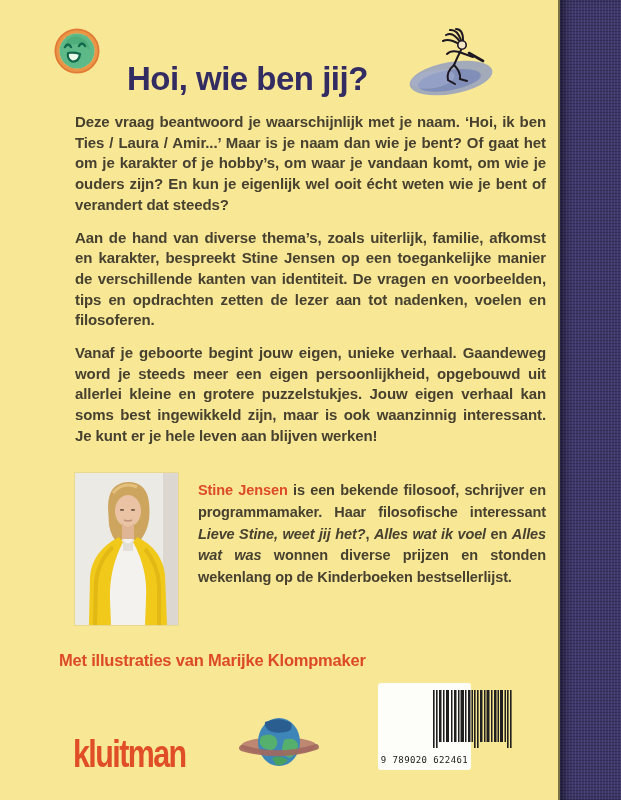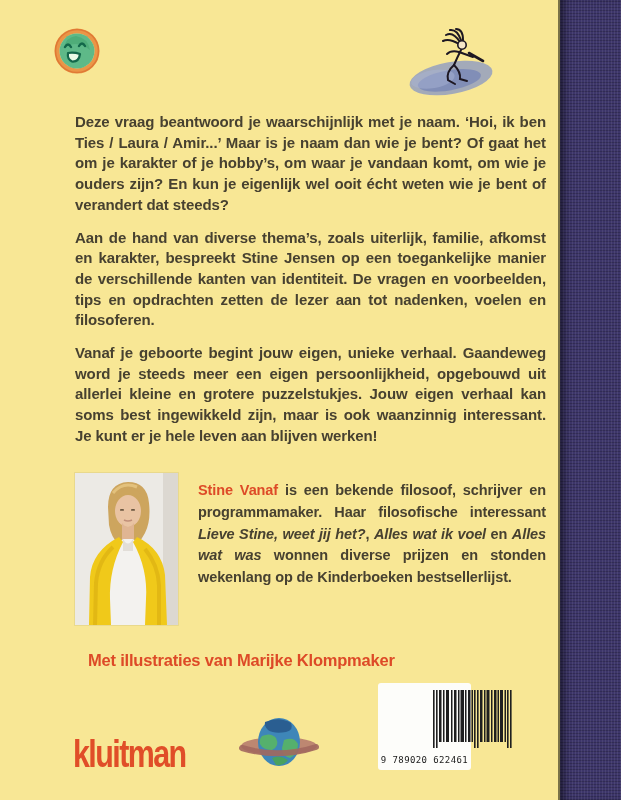--- a/index.html
+++ b/index.html
@@ -38,21 +38,21 @@
   .author-photo { width:103px; height:152px; flex:none; box-shadow:0 0 0 1px rgba(0,0,0,.06); }
   .bio {
     flex:1; padding-top:7px;
     color:#474130; font-size:14.5px; font-weight:600;
     line-height:21.8px; letter-spacing:-0.1px; text-align:justify;
   }
   .bio em { font-style:italic;margin-top:15px; }
   .accent { color:#dd4a27; font-weight:700; }
   
   .credit {
-    position:absolute; left:88px; top:651px;
+    position:absolute; left:59px; top:651px;
     color:#dd4a27; font-size:16.5px; font-weight:700; letter-spacing:-0.2px;
   }
   .publisher-logo {
     position:absolute; left:73px; top:732px;
     color:#e04e28; font-size:39px; font-weight:800; letter-spacing:-2px;
     transform:scaleX(0.78); transform-origin:left center;
   }
   .planet { position:absolute; left:238px; top:706px; width:82px; height:72px; }
   .barcode {
     position:absolute; left:378px; top:683px; width:93px; height:87px;
@@ -75,20 +75,21 @@
       <circle cx="25" cy="25" r="20" fill="none" stroke="#e8873a" stroke-width="5" opacity="0.85"></circle>
       <circle cx="25" cy="25" r="21.5" fill="none" stroke="#d4571f" stroke-width="1.6" opacity="0.45"></circle>
       <circle cx="25" cy="25" r="17.5" fill="#5eb988"></circle>
       <path d="M12,22 Q25,13 38,24 Q36,12 24,10 Q14,11 12,22 Z" fill="#49a874" opacity="0.7"></path>
       <path d="M13,21 Q16,16 19,21" stroke="#13674a" stroke-width="2.4" fill="none" stroke-linecap="round"></path>
       <path d="M27,20 Q30,15 33,20" stroke="#13674a" stroke-width="2.4" fill="none" stroke-linecap="round"></path>
       <path d="M16,27 Q22,26 28,28 Q27,36 20,35.5 Q15,33 16,27 Z" fill="#eafbe7" stroke="#13674a" stroke-width="2.2" stroke-linejoin="round"></path>
     </svg>
   </div>
 
+  <h1 class="title">Hoi, wie ben jij?</h1>
 
   <div class="skater">
     <svg viewBox="0 0 105 78" width="105" height="78">
       <g transform="rotate(-10 48 50)">
         <ellipse cx="48" cy="50" rx="42" ry="16" fill="#8795c5" opacity="0.75"></ellipse>
         <ellipse cx="46" cy="52" rx="32" ry="10" fill="#6a7cb5" opacity="0.6"></ellipse>
         <ellipse cx="30" cy="48" rx="22" ry="9" fill="#a8b2d4" opacity="0.5"></ellipse>
       </g>
       <g stroke="#1d1722" stroke-width="2" fill="none" stroke-linecap="round">
         <path d="M57,14 Q50,3 43,7"></path>
@@ -126,21 +127,21 @@
         <path d="M49,47 Q53,49 57,47" stroke="#c08f79" stroke-width="1.6" fill="none"></path>
         <path d="M47,50 L47,66 L59,66 L59,50 Q53,58 47,50 Z" fill="#e0b593"></path>
         <path d="M28,152 L28,100 Q32,76 48,66 L58,66 Q74,76 78,100 L78,152 Z" fill="#f3f2ef"></path>
         <path d="M48,66 Q53,75 58,66 L58,78 L48,78 Z" fill="#e2ded8"></path>
         <path d="M14,152 L15,104 Q17,78 44,64 L48,69 Q34,96 35,126 L36,152 Z" fill="#f0c91a"></path>
         <path d="M92,152 L90,102 Q87,76 62,64 L58,69 Q73,96 71,126 L70,152 Z" fill="#f0c91a"></path>
         <path d="M20,152 L21,110 Q23,88 38,74" stroke="#d9ae10" stroke-width="4" fill="none" opacity="0.6"></path>
         <path d="M84,152 L84,112 Q83,92 70,76" stroke="#d9ae10" stroke-width="4" fill="none" opacity="0.6"></path>
       </svg>
     </div>
-    <p class="bio"><span class="accent">Stine Vanaf</span><span> is een bekende filosoof, schrijver en programmamaker. Haar filosofische interessant </span><em>Lieve Stine, weet jij het?</em><span>, </span><em>Alles wat ik voel</em><span> en </span><em>Alles wat was</em><span> wonnen diverse prijzen en stonden wekenlang op de Kinderboeken bestsellerlijst.</span></p>
+    <p class="bio"><span class="accent">Stine Jensen</span><span> is een bekende filosoof, schrijver en programmamaker. Haar filosofische interessant </span><em>Lieve Stine, weet jij het?</em><span>, </span><em>Alles wat ik voel</em><span> en </span><em>Alles wat was</em><span> wonnen diverse prijzen en stonden wekenlang op de Kinderboeken bestsellerlijst.</span></p>
   </div>
 
   <p class="credit">Met illustraties van Marijke Klompmaker</p>
 
   <div class="publisher-logo">kluitman</div>
 
   <div class="planet">
     <svg viewBox="0 0 82 72" width="82" height="72">
       <ellipse cx="41" cy="40" rx="38" ry="9" fill="#b3766b" opacity="0.85"></ellipse>
       <ellipse cx="41" cy="36" rx="21" ry="24" fill="#3e86b8"></ellipse>

